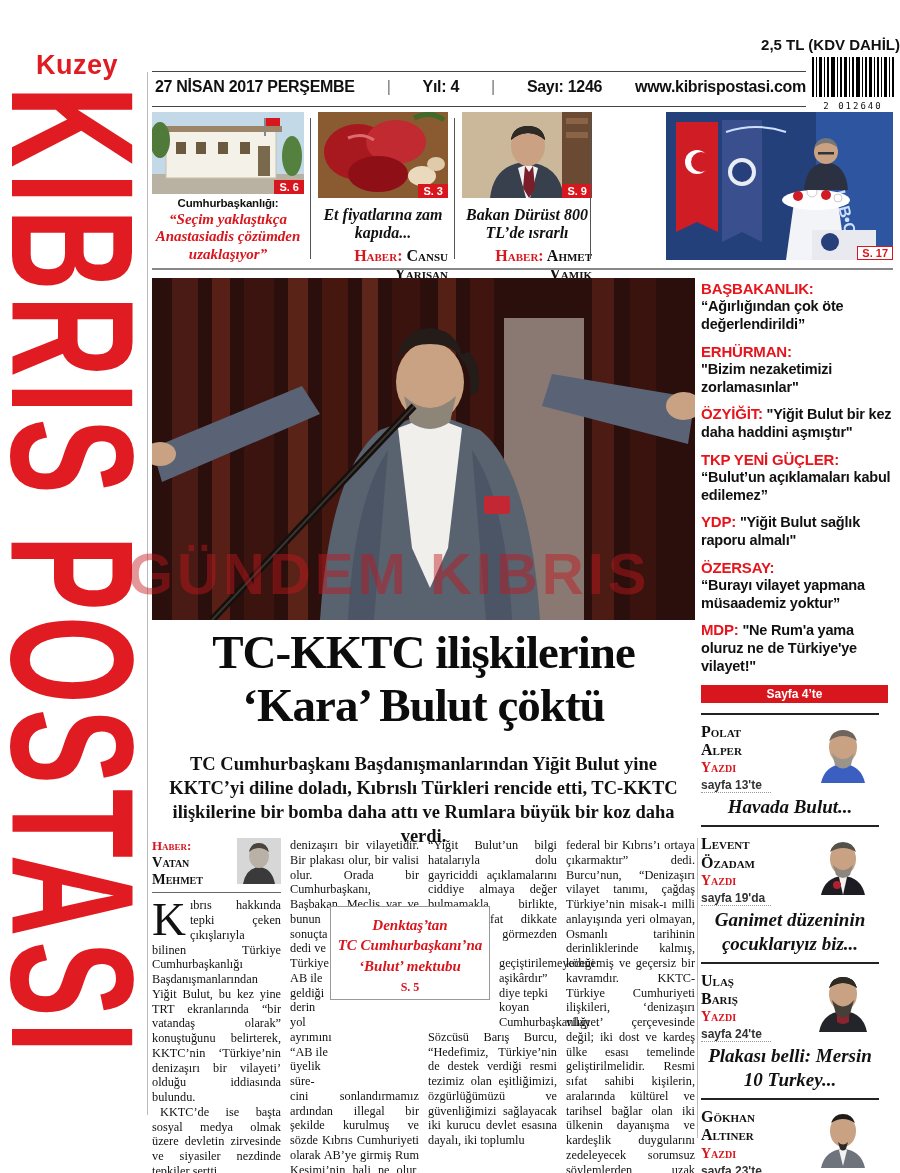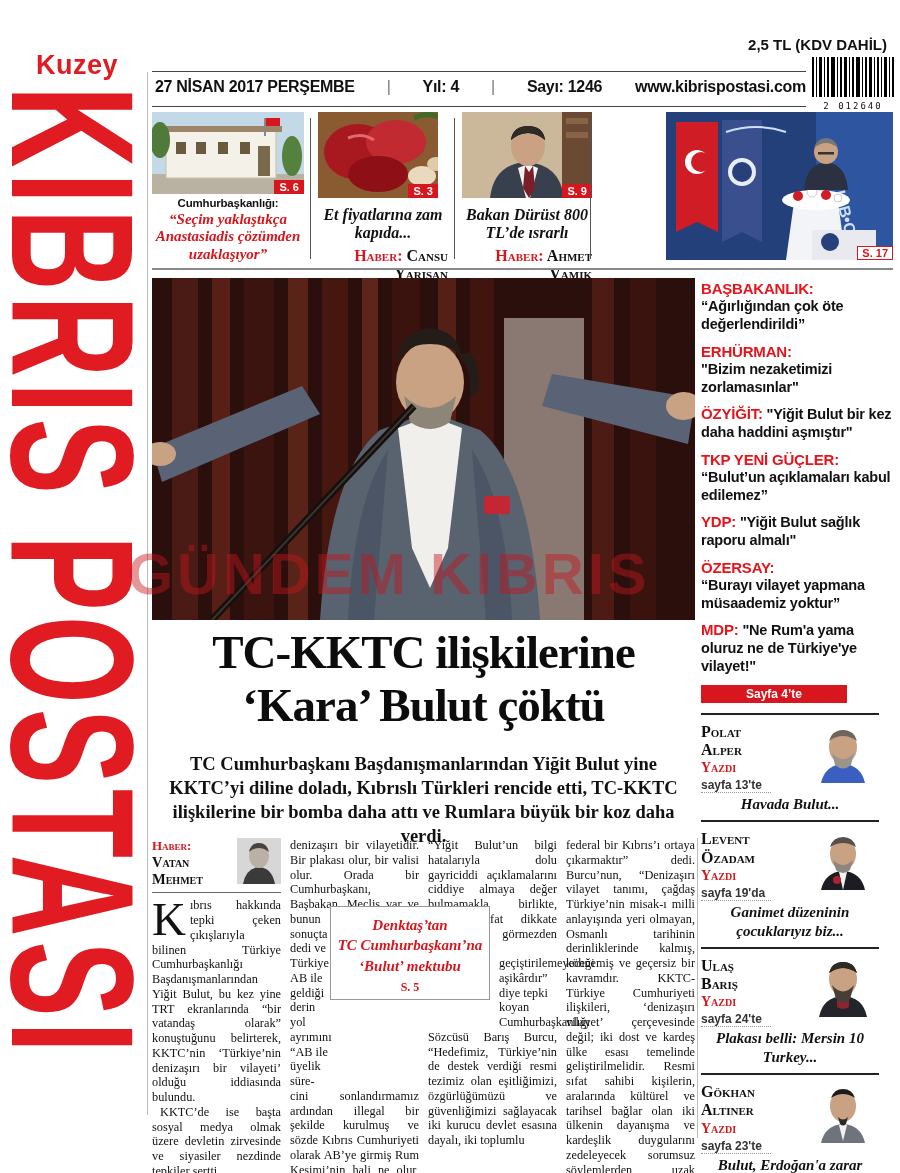--- a/index.html
+++ b/index.html
@@ -9,21 +9,21 @@
 
   
   .kuzey { position:absolute; left:36px; top:50px; font-size:27px; font-weight:bold;
            color:#e01b22; letter-spacing:0.5px; }
   .masthead { position:absolute; left:141px; top:86px; transform-origin:0 0;
               transform:rotate(90deg) scaleY(1.55); font-size:113px; font-weight:bold;
               letter-spacing:5px; color:#e01b22; white-space:nowrap; line-height:0.78; }
   .mast-rule { position:absolute; left:147px; top:72px; width:1px; height:1043px; background:#bbb; }
 
   
-  .price { position:absolute; top:36px; right:13px; font-size:15px; font-weight:bold; }
+  .price { position:absolute; top:36px; right:0; font-size:15px; font-weight:bold; }
   .barcode-wrap { position:absolute; top:57px; left:812px; width:82px; text-align:center; }
   .barcode-num { font-size:9px; letter-spacing:2px; font-family:"DejaVu Sans Mono",monospace; }
   .rule-a { position:absolute; left:152px; top:71px; width:654px; height:1px; background:#444; }
   .rule-b { position:absolute; left:152px; top:106px; width:654px; height:1px; background:#444; }
   .datebar { position:absolute; left:155px; top:78px; width:651px; display:flex; align-items:center;
              font-size:16px; font-weight:bold; letter-spacing:-0.3px;gap:24px; }
   .datebar .sep { margin:0 8px; color:#777; font-weight:normal; }
   .datebar .site { margin-left:auto; }
 
   
@@ -81,32 +81,32 @@
   .inset-box .pg { font-style:normal; font-size:12px; display:block; margin-top:3px; }
   .art-side-rule { position:absolute; left:697px; top:838px; width:1px; height:300px; background:#bbb; }
 
   
   .sidebar { position:absolute; left:701px; top:280px; width:192px; }
   .sb-item { margin-bottom:9px; font-size:14.5px; font-weight:bold; line-height:1.22;
              letter-spacing:-0.2px; }
   .sb-item .lbl { color:#e8141c; font-size:15px; }
   .sb-item.block .lbl { display:block; }
   .sb-btn { background:#d8161d; color:#fff; text-align:center; font-size:12px; font-weight:bold;
-            width:146px; padding:2px 0; margin:4px 0 10px 0; }
+            width:187px; padding:2px 0; margin:4px 0 10px 0; }
   .sb-div { width:178px; height:2px; background:#222; margin:6px 0 8px 0; }
   .colm { width:178px; }
   .colm-top { display:flex; }
   .colm-names { font-family:"Liberation Serif",serif; font-weight:bold; font-variant:small-caps;
                 font-size:16px; line-height:1.15; }
   .colm-names .act { color:#d8161d; display:block; font-size:14px; margin-top:1px; }
   .colm-page { font-size:12px; font-weight:bold; color:#333; margin-top:2px;
                border-bottom:1px dotted #999; width:70px; }
   .colm-photo { margin-left:auto; }
   .colm-title { font-family:"Liberation Serif",serif; font-weight:bold; font-style:italic;
-                text-align:center; font-size:15px; line-height:1.25; margin-top:2px; }
+                text-align:center; font-size:19px; line-height:1.25; margin-top:2px; }
 </style>
 </head>
 <body>
 
 <div class="kuzey">Kuzey</div>
 <div class="masthead">KIBRIS POSTASI</div>
 <div class="mast-rule"></div>
 
 <div class="price">2,5 TL (KDV DAHİL)</div>
 <div class="barcode-wrap">
@@ -167,21 +167,21 @@
       </svg>
       <span class="pagebadge">S. 6</span>
     </div>
     <div class="tz-kicker">Cumhurbaşkanlığı:</div>
     <div class="tz-title red">“Seçim yaklaştıkça Anastasiadis çözümden uzaklaşıyor”</div>
   </div>
 
   <div class="tz-div" style="left:158px;"></div>
 
   <div class="tz" style="left:166px;width:130px;">
-    <div class="tz-img" style="width:120px;height:86px;">
+    <div class="tz-img" style="width:130px;height:86px;">
       <svg width="130" height="86">
         <rect width="130" height="86" fill="#8a5a30"></rect>
         <ellipse cx="40" cy="40" rx="34" ry="28" fill="#a8181f"></ellipse>
         <ellipse cx="78" cy="30" rx="30" ry="22" fill="#c02a30"></ellipse>
         <ellipse cx="60" cy="62" rx="30" ry="18" fill="#8e1016"></ellipse>
         <path d="M30 26 q14 -6 26 2" stroke="#e06a6e" stroke-width="3" fill="none"></path>
         <ellipse cx="104" cy="64" rx="14" ry="10" fill="#ead9bd"></ellipse>
         <ellipse cx="118" cy="52" rx="9" ry="7" fill="#dfcbaa"></ellipse>
         <path d="M96 6 q16 -8 30 2" stroke="#3f6b2a" stroke-width="5" fill="none"></path>
       </svg>

